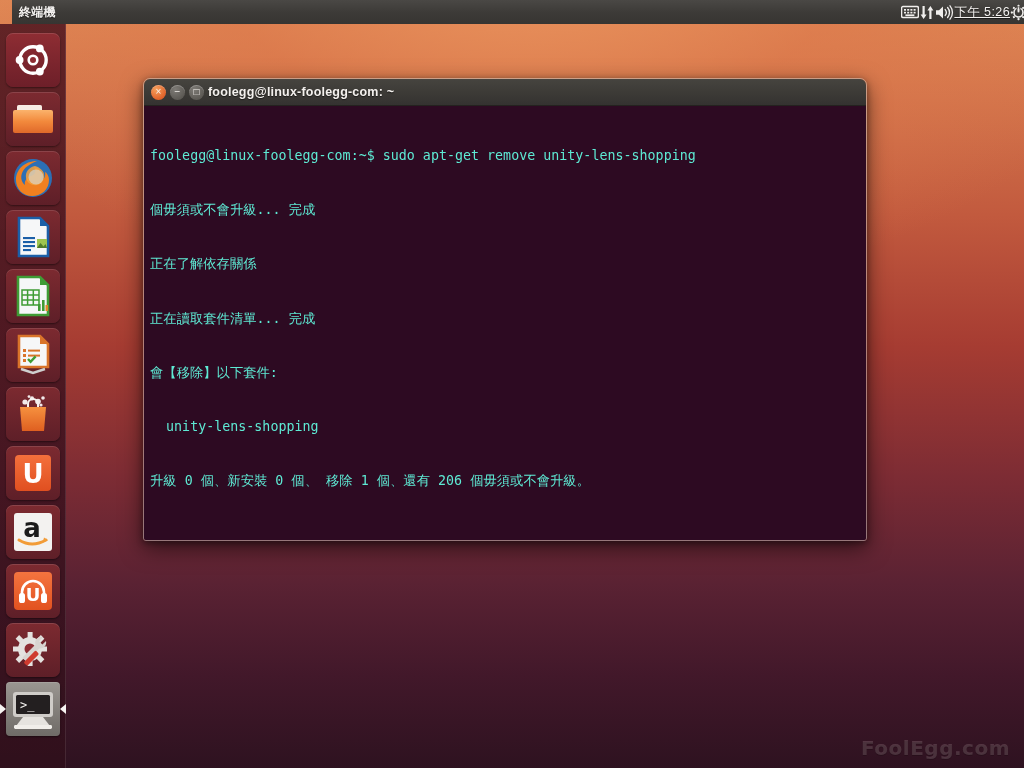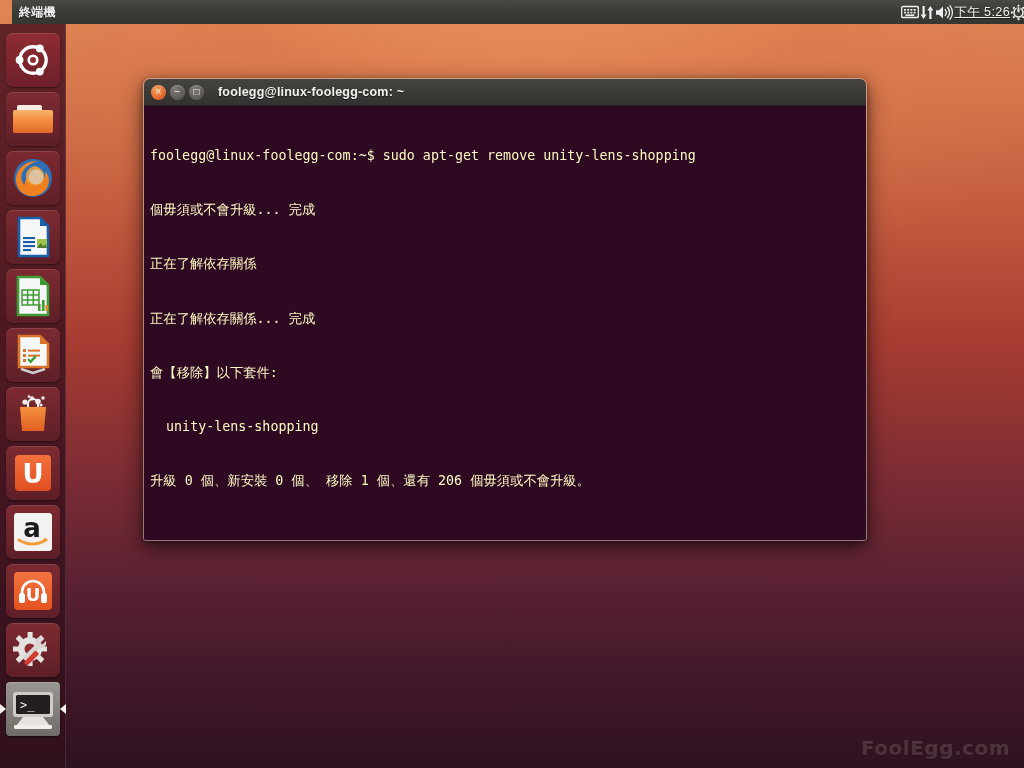--- a/index.html
+++ b/index.html
@@ -80,29 +80,29 @@
     border-bottom:1px solid #24221f;
   }
   .wbtn { width:15px; height:15px; border-radius:50%; margin-right:4px;
           display:flex; align-items:center; justify-content:center;
           font-size:10px; color:#f6f2ee; line-height:1;
           box-shadow:inset 0 1px 0 rgba(255,255,255,0.25); }
   .wbtn.close { background:radial-gradient(circle at 35% 30%, #f6a05c, #e0622a 70%); }
   .wbtn.min   { background:radial-gradient(circle at 35% 30%, #7e7b76, #5d5a55 70%); }
   .wbtn.max   { background:radial-gradient(circle at 35% 30%, #7e7b76, #5d5a55 70%); }
   #window-title {
-    margin-left:10px; color:#f4f1ee; font-size:12.5px; font-weight:bold;
+    color:#f4f1ee; font-size:12.5px; font-weight:bold;
     text-shadow:0 1px 1px rgba(0,0,0,0.55); letter-spacing:0.2px;
   }
   #term-body {
     height:436px; background:#2d0a22;
     padding:5px 6px 4px 6px;
     font-family:"DejaVu Sans Mono","Liberation Mono",monospace;
     font-size:13.3px; line-height:18.05px;
-    color:#fef9c3; white-space:pre; overflow:hidden;
+    color:#5eead4; white-space:pre; overflow:hidden;
     letter-spacing:0.02px;
   }
   .tline { min-height:18.05px; }
 
   
   #watermark {
     position:absolute; right:14px; bottom:8px; z-index:50;
     font-family:"DejaVu Sans", sans-serif;
     font-size:20px; font-weight:bold; letter-spacing:0.5px;
     color:rgba(255,235,235,0.16);
@@ -363,21 +363,21 @@
       <span class="wbtn close">×</span>
       <span class="wbtn min">−</span>
       <span class="wbtn max">□</span>
       <span id="window-title">foolegg@linux-foolegg-com: ~</span>
     </div>
 
     <div id="term-body">
       <div class="tline">foolegg@linux-foolegg-com:~$ sudo apt-get remove unity-lens-shopping</div>
       <div class="tline">個毋須或不會升級... 完成</div>
       <div class="tline">正在了解依存關係</div>
-      <div class="tline">正在了解依存關係... 完成</div>
+      <div class="tline">正在讀取套件清單... 完成</div>
       <div class="tline">會【移除】以下套件:</div>
       <div class="tline">  unity-lens-shopping</div>
       <div class="tline">升級 0 個、新安裝 0 個、 移除 1 個、還有 206 個毋須或不會升級。</div>
       
       
       
       
       
     </div>
 

